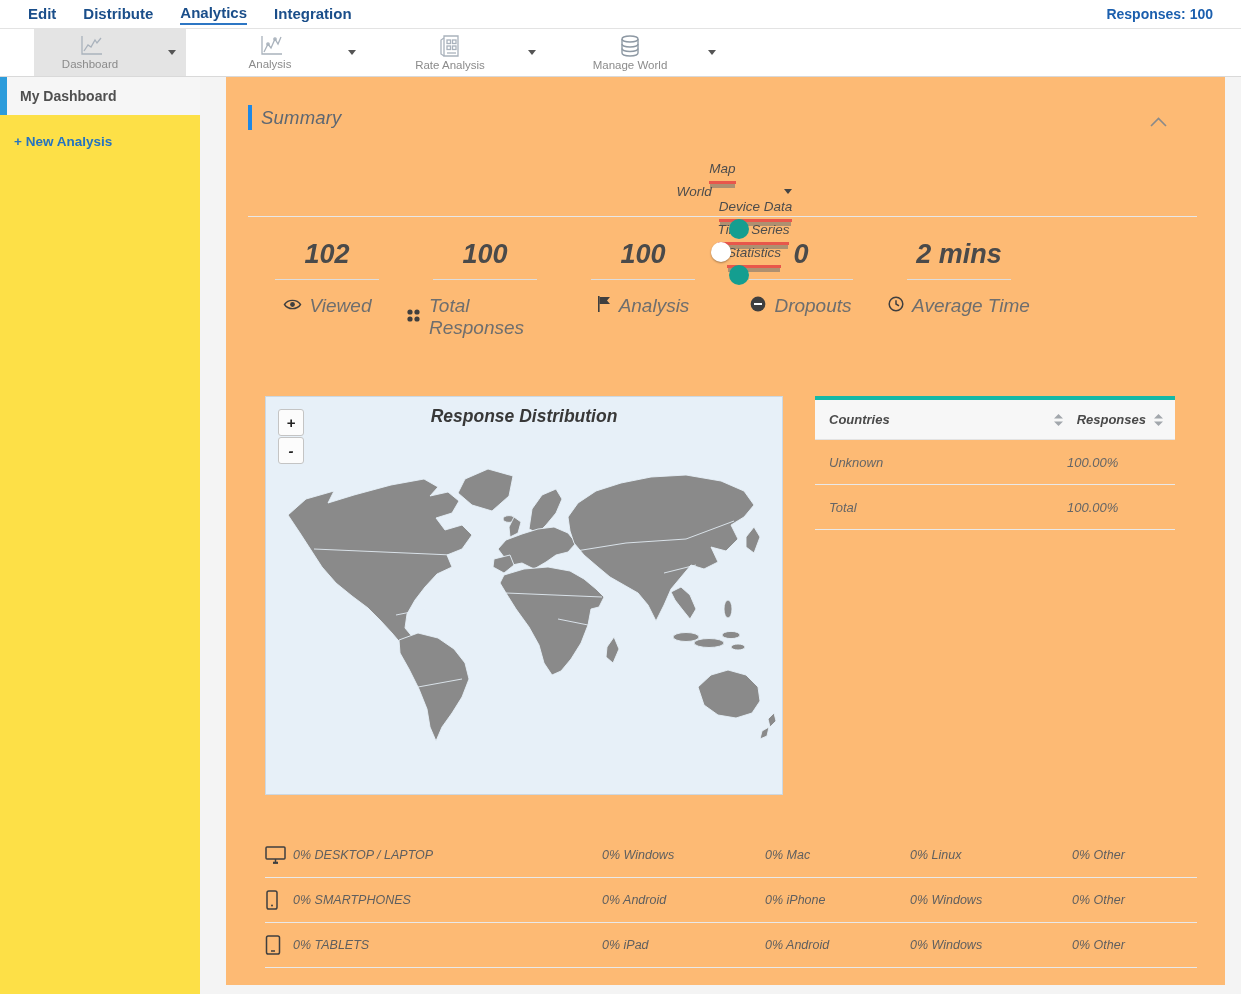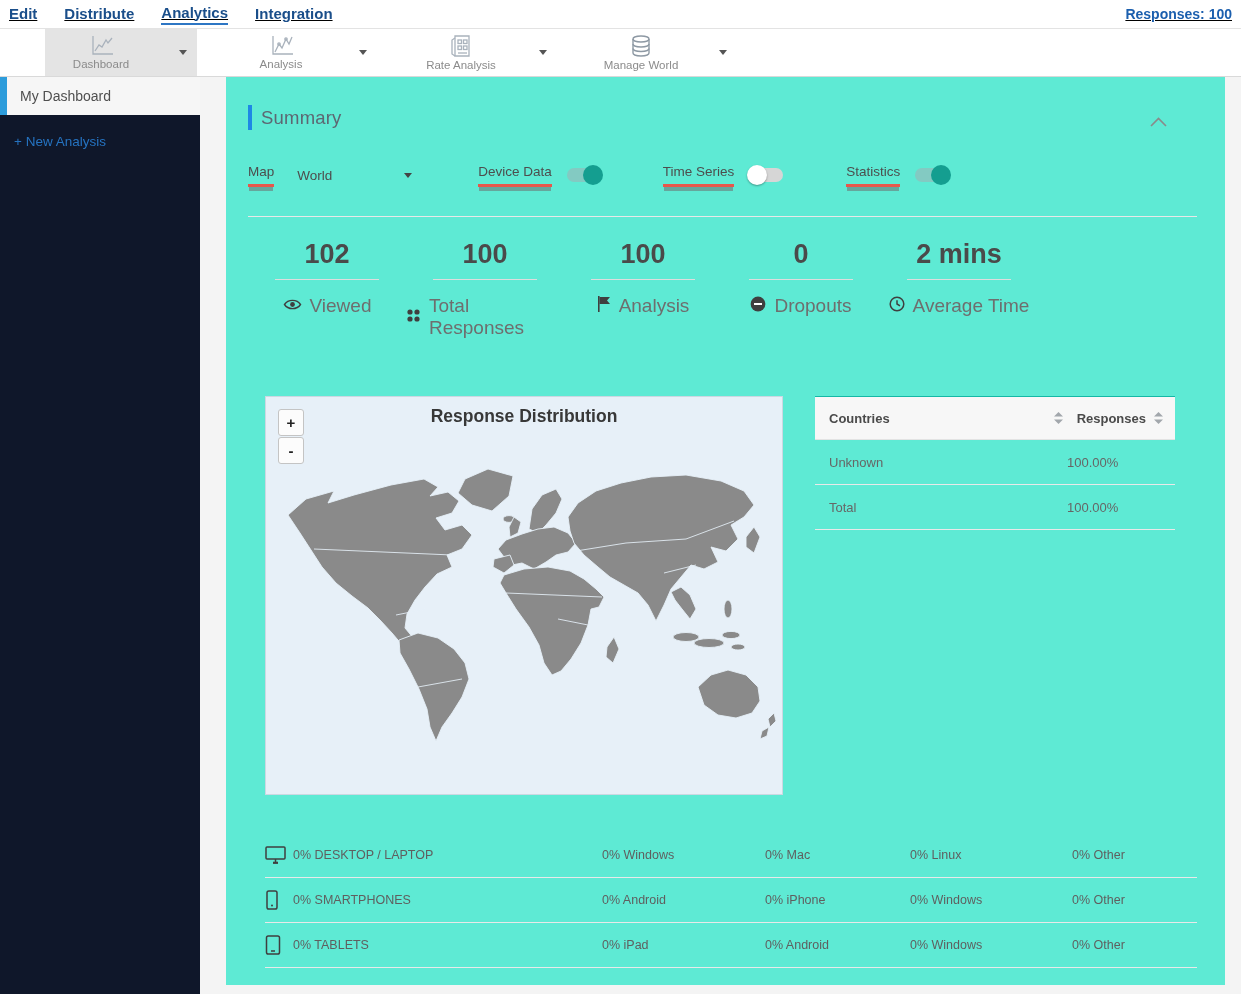--- a/index.html
+++ b/index.html
@@ -1,58 +1,58 @@
 <!DOCTYPE html>
 <html><head>
 <meta charset="utf-8">
 <style>
   * { margin:0; padding:0; box-sizing:border-box; }
   html,body { width:1241px; height:994px; overflow:hidden;
     font-family:"Liberation Sans", sans-serif; background:#f4f4f4; }
 
   
   .topnav { height:29px; background:#fff; border-bottom:1px solid #e3e3e3;
-    display:flex; align-items:center; padding:0 9px;text-decoration:underline; }
+    display:flex; align-items:center; padding:0 28px; }
   .nav-item { font-size:15px; font-weight:700; color:#1a4e8a; margin-right:27px;
     padding-bottom:2px; cursor:pointer; }
   .nav-item.active { border-bottom:2px solid #2d76c4; }
   .nav-right { margin-left:auto; font-size:14px; font-weight:700; color:#1b5fae; }
 
   
   .toolbar { height:48px; background:#fff; border-bottom:1px solid #d9d9d9;
-    display:flex; align-items:stretch; padding-left:45px; }
+    display:flex; align-items:stretch; padding-left:34px; }
   .tb-item { display:flex; align-items:center; cursor:pointer; }
   .tb-item + .tb-item { margin-left:28px; }
   .tb-item.selected { background:#e4e4e4; }
   .tb-main { width:112px; display:flex; flex-direction:column; align-items:center; justify-content:center; gap:2px; }
   .tb-label { font-size:11.5px; color:#8b8b8b; white-space:nowrap; }
   .tb-icon svg { display:block; }
   .caret { width:0; height:0; border-left:4.5px solid transparent;
     border-right:4.5px solid transparent; border-top:5.5px solid #555;
     margin:0 10px 0 22px; }
 
   
   .content-row { display:flex; height:917px; background:#f4f4f4; }
-  .sidebar { width:200px; background:#0f172a; flex-shrink:0; }
+  .sidebar { width:200px; background:#fde047; flex-shrink:0;font-weight:bold; }
   .sb-item { height:38px; background:#f6f6f6; border-left:7px solid #2d9cdb;
     display:flex; align-items:center; padding-left:13px; font-size:14px; color:#4f4f4f; cursor:pointer; }
   .sb-new { margin:19px 0 0 14px; font-size:13.5px; color:#2573c1; cursor:pointer; }
 
   .main-gutter { padding-left:26px; }
-  .card { width:999px; height:908px; background:#5eead4; position:relative;
-    padding:28px 28px 0 22px; }
+  .card { width:999px; height:908px; background:#fdba74; position:relative;
+    padding:28px 28px 0 22px;font-style:italic; }
 
   
   .summary-head { display:flex; align-items:center; }
   .blue-bar { width:4px; height:25px; background:#1e88e5; margin-right:9px; }
   .summary-title { font-size:18.5px; font-weight:500; color:#5d6772; letter-spacing:.2px; }
   .collapse-btn { position:absolute; top:36px; right:58px; cursor:pointer; }
 
   
-  .controls { margin-top:31px; display:flex; align-items:center; height:28px; }
+  .controls { margin-top:31px; display:flex; align-items:center; height:28px;flex-direction:column; }
   .ctl-label { font-size:13.5px; color:#4d4d4d; padding-bottom:5px;
     border-bottom:3px solid #e8574b; box-shadow:0 5px 0 -1px rgba(110,110,110,.55); }
   .world-select { display:flex; align-items:center; width:115px; margin-left:23px; cursor:pointer; }
   .world-value { font-size:13.5px; color:#4d4d4d; }
   .sel-caret { width:0; height:0; border-left:4.5px solid transparent;
     border-right:4.5px solid transparent; border-top:5.5px solid #444; margin-left:auto; }
   .ml-dd { margin-left:66px; } .ml-ts { margin-left:62px; } .ml-st { margin-left:63px; }
   .tgl { width:34px; height:14px; border-radius:8px; position:relative; margin-left:15px; cursor:pointer; }
   .tgl[data-state="on"]  { background:#83cac2; }
   .tgl[data-state="off"] { background:#d6d6d6; }
@@ -76,21 +76,21 @@
     position:relative; }
   .map-title { text-align:center; margin-top:9px; font-size:17.5px; font-weight:700; color:#383838; }
   .zoom-ctl { position:absolute; left:12px; top:12px; display:flex; flex-direction:column; }
   .zoom-btn { width:26px; height:27px; background:#fcfcfc; border:1px solid #c4c4c4;
     border-radius:3px; font-size:15px; font-weight:700; color:#222; line-height:25px;
     text-align:center; cursor:pointer; }
   .zoom-btn + .zoom-btn { margin-top:1px; }
   .map-svg { position:absolute; left:0; top:26px; }
 
   .countries { width:360px; margin-left:32px; font-size:13px; }
-  .ct-head { height:44px; background:#f7f7f7; border-top:1px solid #14b8a6;
+  .ct-head { height:44px; background:#f7f7f7; border-top:4px solid #14b8a6;
     border-bottom:1px solid #e3e3e3; display:flex; align-items:center; padding:0 12px 0 14px; }
   .ct-head .h1 { font-weight:700; color:#4a4a4a; }
   .ct-head .sort { margin-left:auto; cursor:pointer; display:flex; }
   .ct-head .h2 { font-weight:700; color:#4a4a4a; margin-left:14px; }
   .ct-head .sort2 { margin-left:8px; cursor:pointer; display:flex; }
   .ct-row { height:45px; display:flex; align-items:center; padding:0 12px 0 14px;
     border-bottom:1px solid #e9e9e9; color:#666; }
   .ct-row .c2 { margin-left:auto; width:96px; }
 
   

